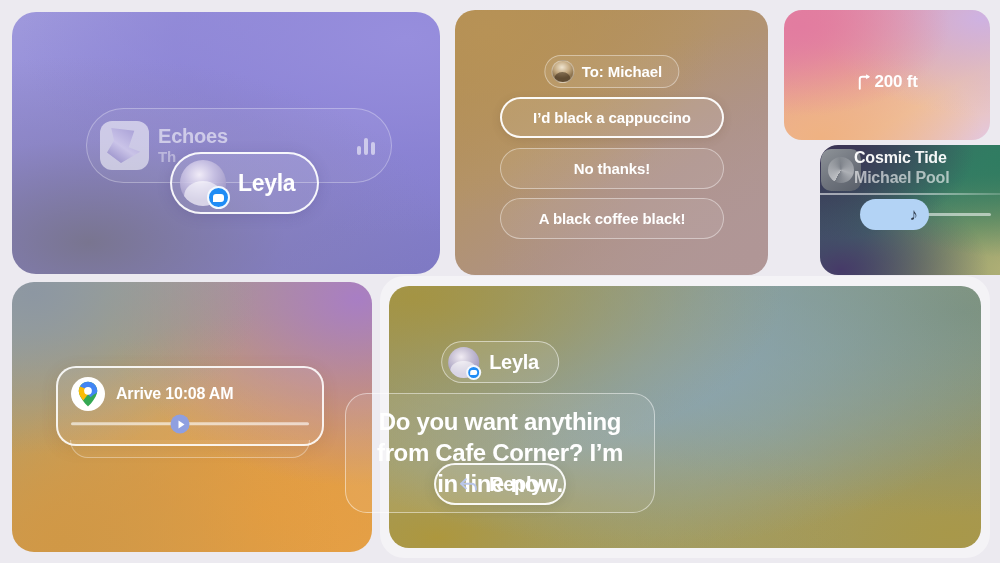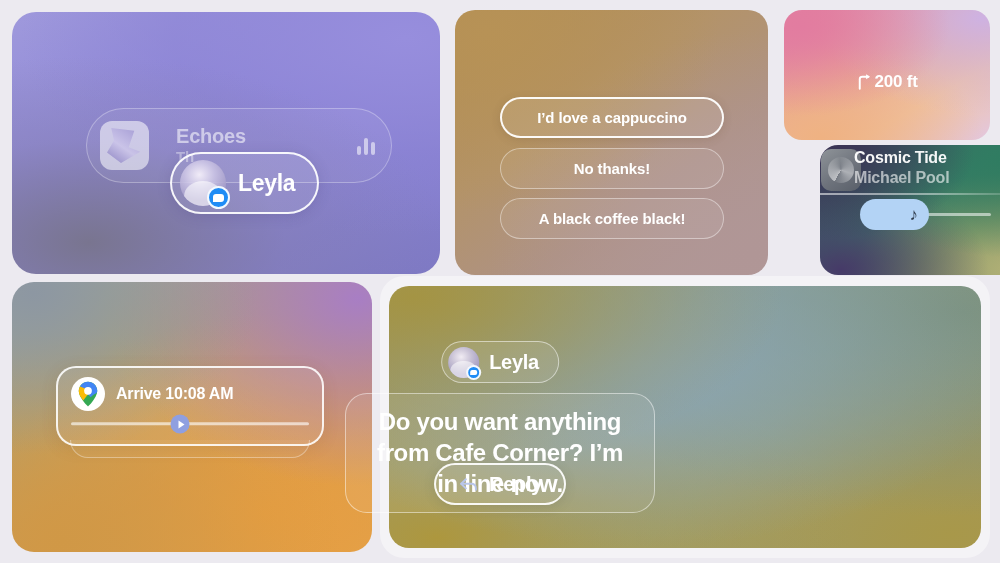--- a/index.html
+++ b/index.html
@@ -40,21 +40,21 @@
   .now-playing-pill {
     position: absolute;
     left: 74px; top: 96px;
     width: 306px; height: 75px;
     border-radius: 38px;
     border: 1.6px solid rgba(255,255,255,0.30);
     background: rgba(255,255,255,0.055);
     display: flex;
     align-items: center;
     padding: 0 16px 0 13px;
-    gap: 27px;
+    gap: 9px;
   }
   .album-thumb {
     width: 49px; height: 49px;
     border-radius: 12px;
     background: rgba(255,255,255,0.55);
     flex: 0 0 auto;
     position: relative;
     overflow: hidden;
   }
   .album-thumb .art {
@@ -410,22 +410,26 @@
         <div class="badge">
           <div class="bub"></div>
         </div>
       </div>
       <div class="caller-name">Leyla</div>
     </div>
   </div>
 
   <div class="card" id="card-quick-replies">
 
-
-    <div class="reply-opt selected" id="reply-opt-0">I’d love a cappuccino</div>
+    <div class="to-pill">
+      <div class="to-avatar"></div>
+      <div class="to-label">To: Michael</div>
+    </div>
+
+    <div class="reply-opt selected" id="reply-opt-0">I’d black a cappuccino</div>
     <div class="reply-opt" id="reply-opt-1">No thanks!</div>
     <div class="reply-opt" id="reply-opt-2">A black coffee black!</div>
   </div>
 
   <div class="card" id="card-navigation">
     <div class="nav-row">
       <svg class="turn-arrow" viewBox="0 0 24 24">
         <path d="M5 21 L5 8 Q5 5 8.5 5 L16.5 5" fill="none" stroke="#ffffff" stroke-width="2.6" stroke-linecap="round" stroke-linejoin="round"></path>
         <path d="M13.5 1.6 L18.6 5 L13.5 8.4 Z" fill="#ffffff"></path>
       </svg>

